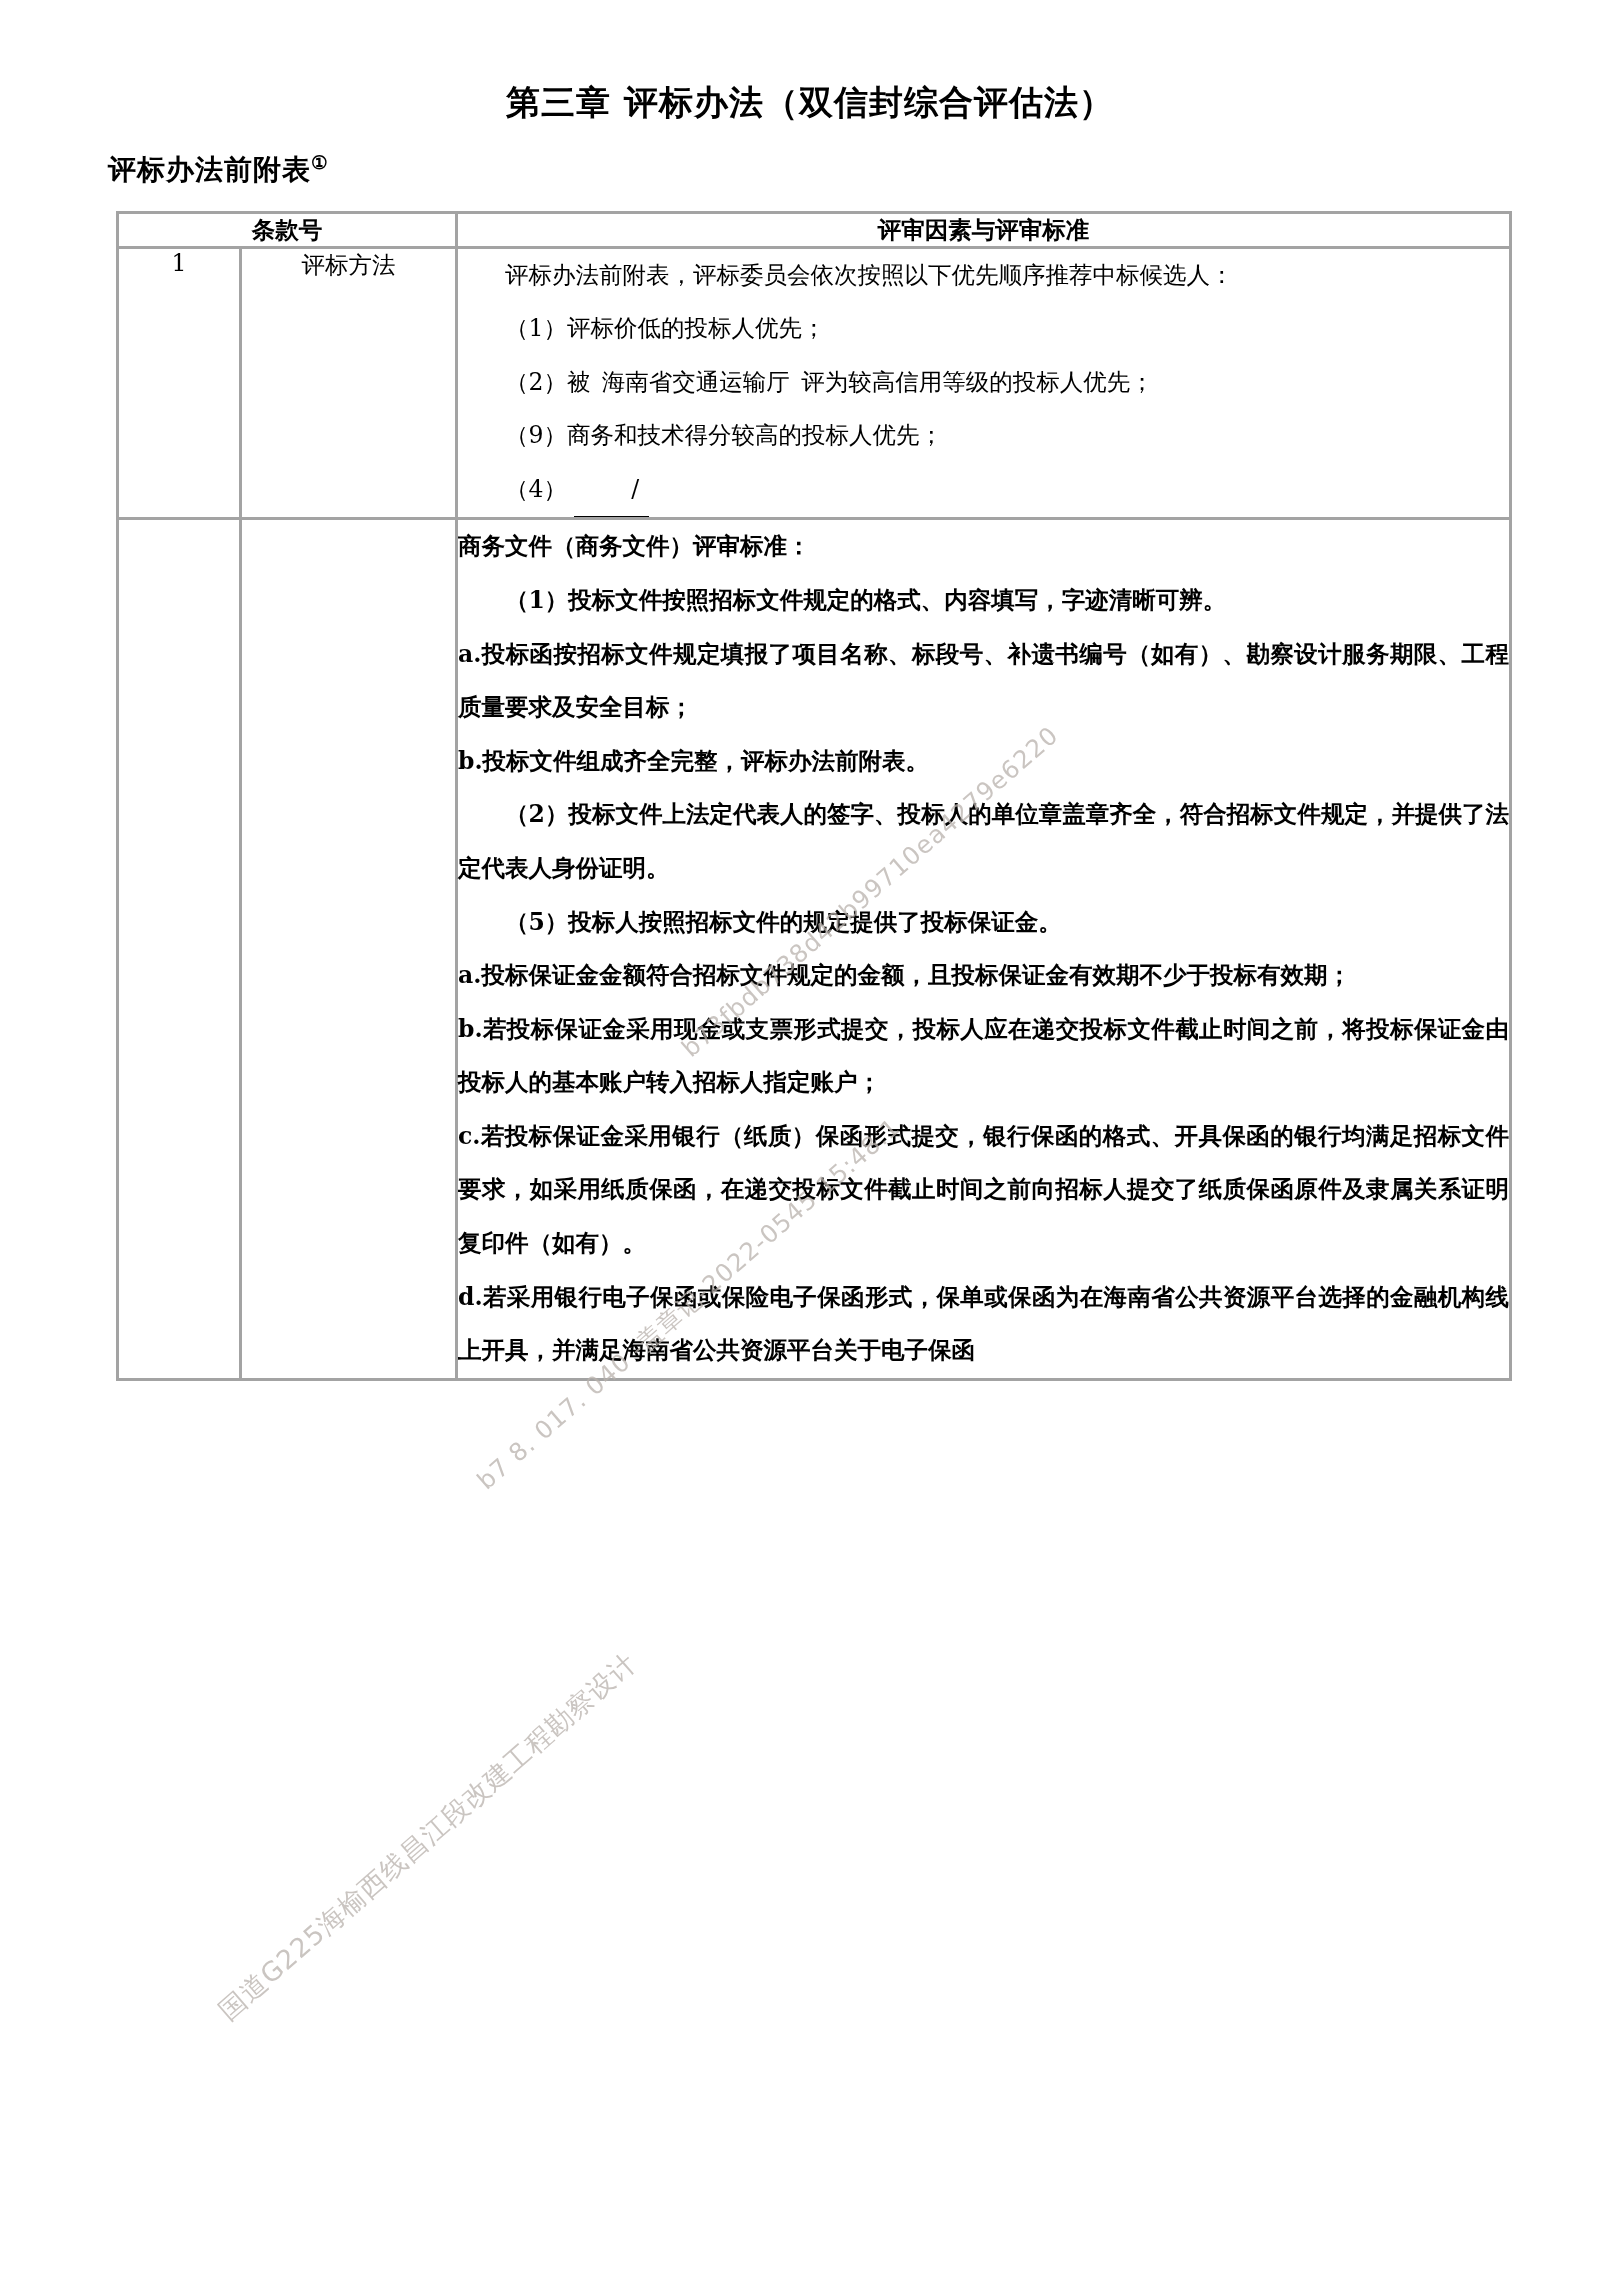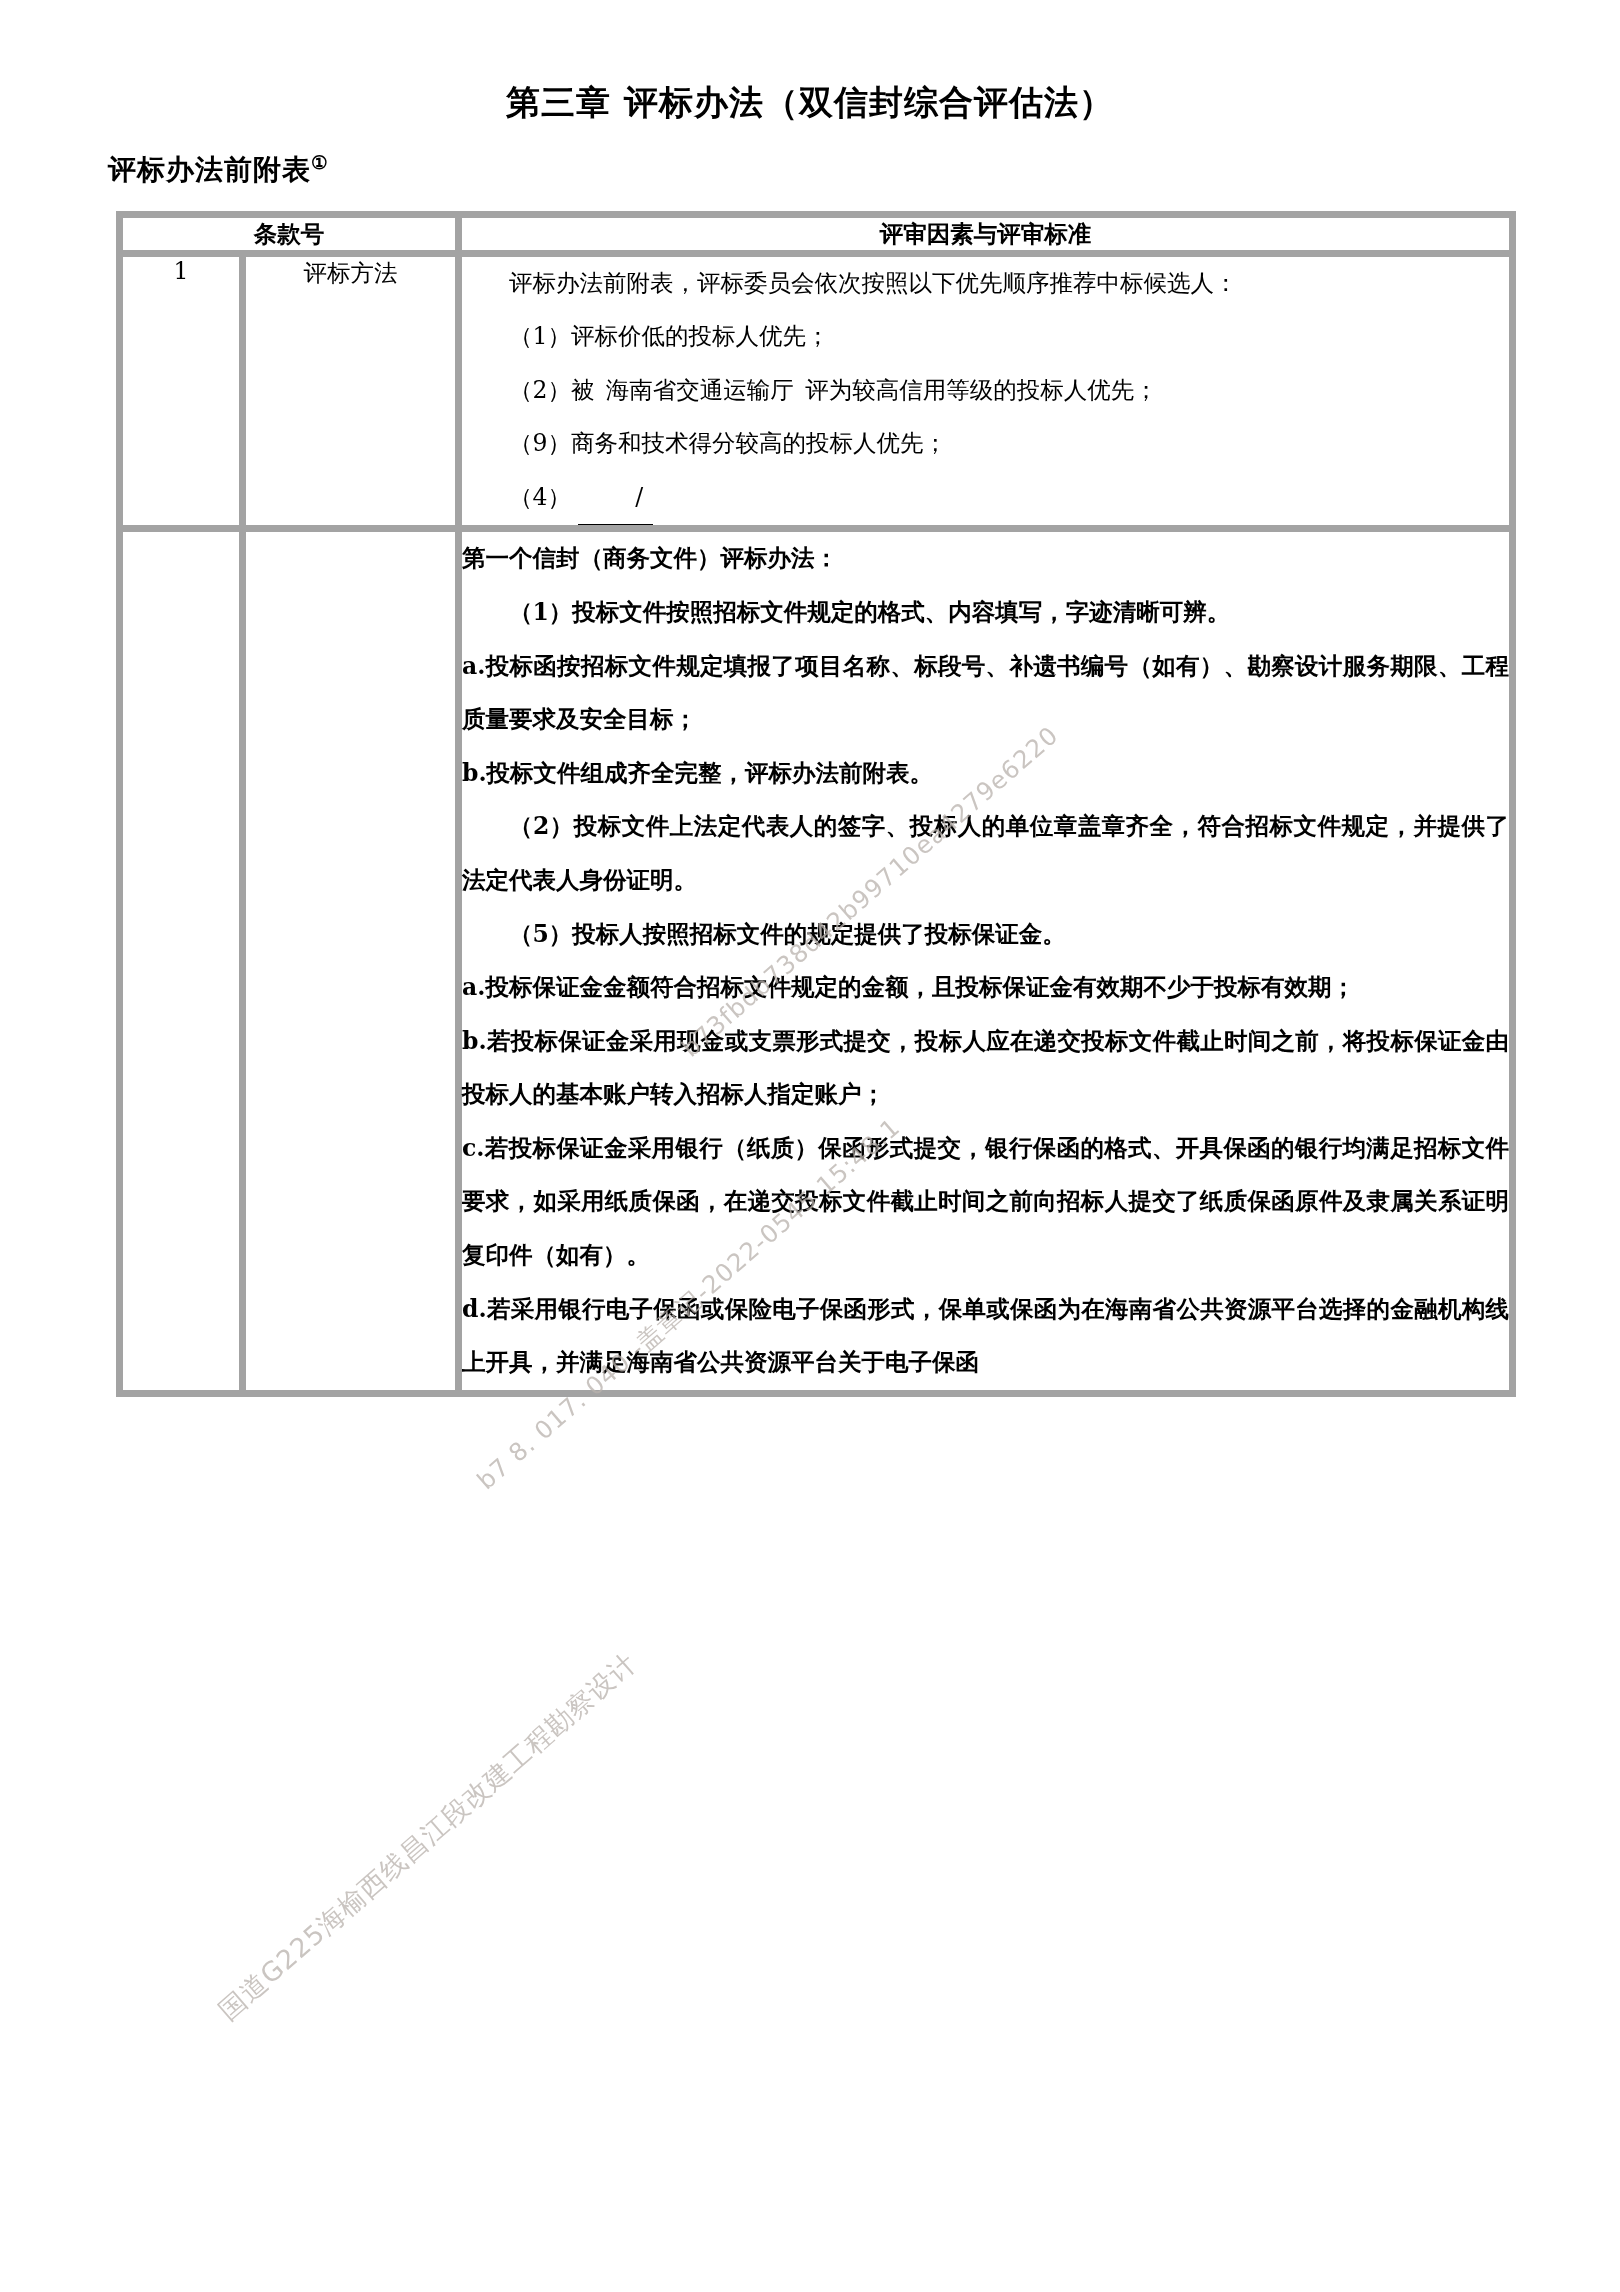--- a/index.html
+++ b/index.html
@@ -44,21 +44,21 @@
     font-weight: bold;
   }
   table.main {
     border-collapse: collapse;
     margin-left: 116px;
     margin-top: 21.6px;
     width: 1392px;
     table-layout: fixed;
   }
   table.main td, table.main th {
-    border: 7px solid #a3a3a3;
+    border: 3px solid #a3a3a3;
     vertical-align: top;
     padding: 0;
   }
   .col-num { width: 123px; }
   .col-clause { width: 216px; }
   .col-crit { width: 1054px; }
 
   .hdr-cell {
     text-align: center;
     font-weight: bold;
@@ -175,21 +175,21 @@
             <span>（4）</span>
             <span class="ul-blank">/</span>
           </p>
         </td>
       </tr>
 
       <tr>
         <td class="cell-center-mid"></td>
         <td class="cell-center-mid"></td>
         <td class="crit-body">
-          <p class="bold">第一个信封（商务文件）评标办法：</p>
+          <p class="bold">商务文件（商务文件）评审标准：</p>
           <p class="bold indent2">（1）投标文件按照招标文件规定的格式、内容填写，字迹清晰可辨。</p>
           <p class="bold">a.投标函按招标文件规定填报了项目名称、标段号、补遗书编号（如有）、勘察设计服务期限、工程质量要求及安全目标；</p>
           <p class="bold">b.投标文件组成齐全完整，评标办法前附表。</p>
           <p class="bold indent2">（2）投标文件上法定代表人的签字、投标人的单位章盖章齐全，符合招标文件规定，并提供了法定代表人身份证明。</p>
           <p class="bold indent2">（5）投标人按照招标文件的规定提供了投标保证金。</p>
           <p class="bold">a.投标保证金金额符合招标文件规定的金额，且投标保证金有效期不少于投标有效期；</p>
           <p class="bold">b.若投标保证金采用现金或支票形式提交，投标人应在递交投标文件截止时间之前，将投标保证金由投标人的基本账户转入招标人指定账户；</p>
           <p class="bold">c.若投标保证金采用银行（纸质）保函形式提交，银行保函的格式、开具保函的银行均满足招标文件要求，如采用纸质保函，在递交投标文件截止时间之前向招标人提交了纸质保函原件及隶属关系证明复印件（如有）。</p>
           <p class="bold">d.若采用银行电子保函或保险电子保函形式，保单或保函为在海南省公共资源平台选择的金融机构线上开具，并满足海南省公共资源平台关于电子保函</p>
         </td>

